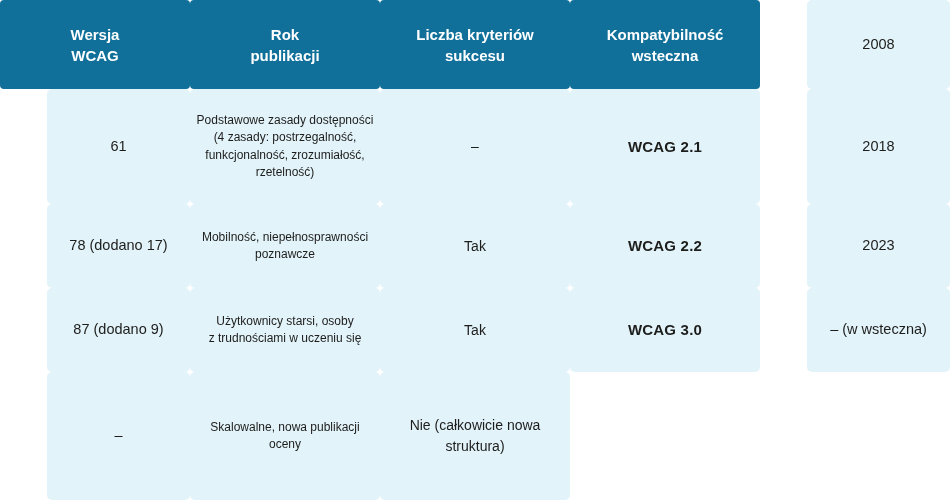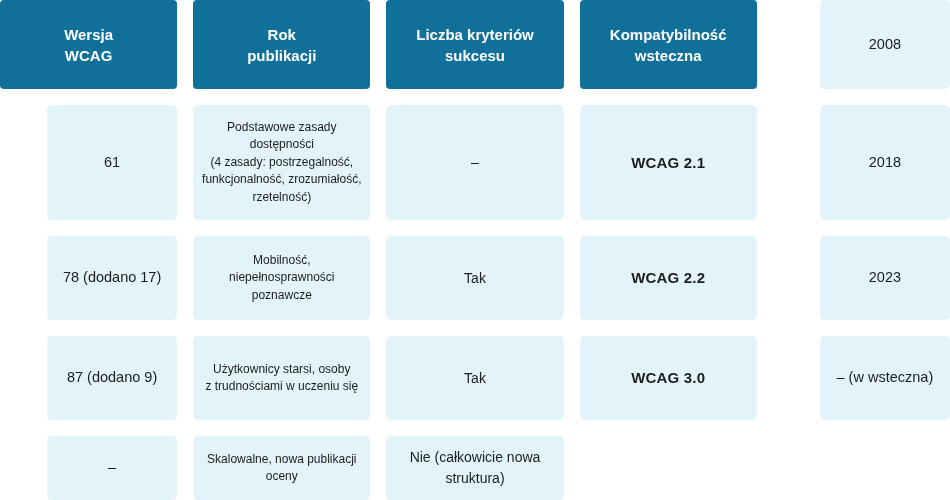--- a/index.html
+++ b/index.html
@@ -16,21 +16,21 @@
     background:var(--gap-bg);
     font-family:"Liberation Sans", sans-serif;
     color:var(--body-text);
     overflow:hidden;
   }
   .wcag-table{
     width:950px; height:500px;
     display:grid;
     grid-template-columns:repeat(5, 1fr);
     grid-template-rows:89px 115px 84px 84px 1fr;
-    gap:16px;
+    gap:0;
   }
   .cell{
     background:var(--cell-bg);
     border-radius:5px;
     display:flex;
     align-items:center;
     justify-content:center;
     text-align:center;
     padding:6px 10px;
     line-height:1.45;

